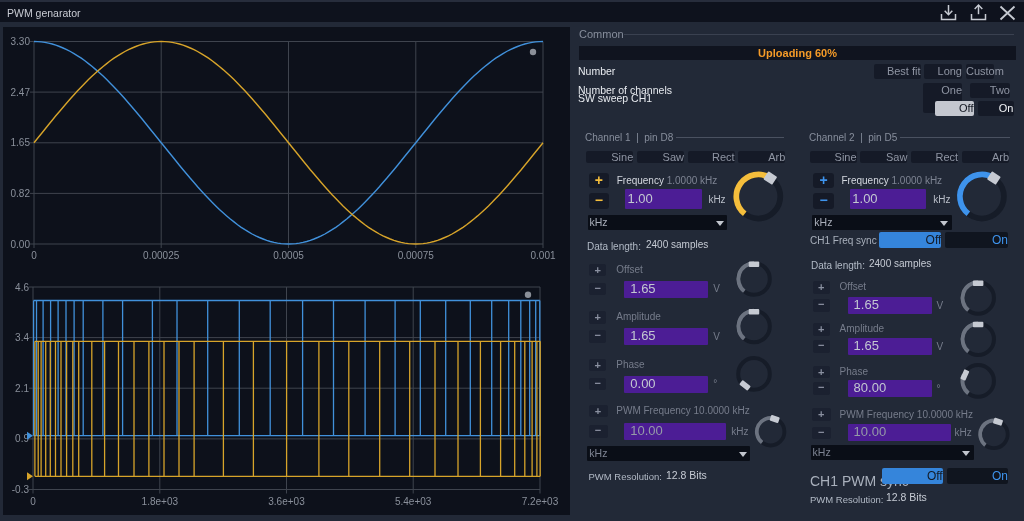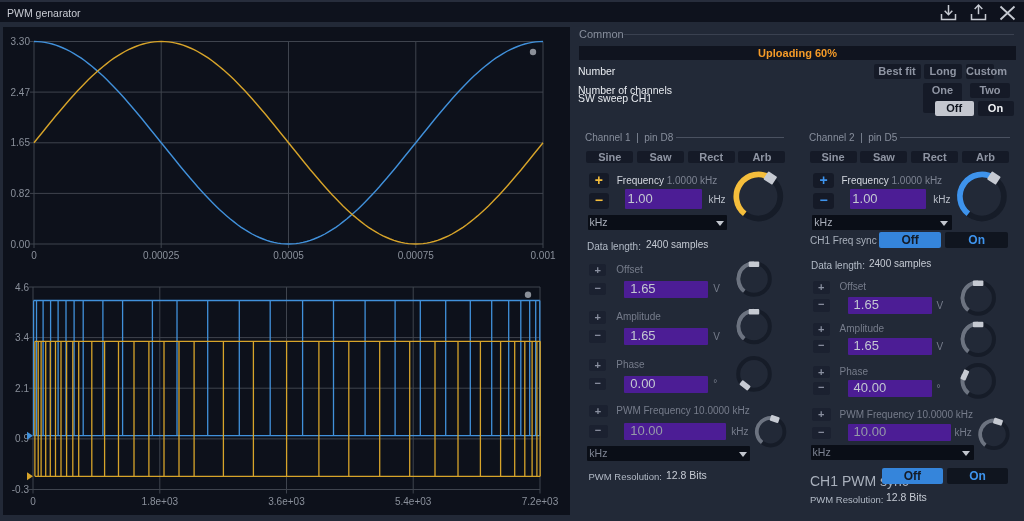--- a/index.html
+++ b/index.html
@@ -1,16 +1,16 @@
 <!DOCTYPE html>
 <html><head><meta charset="utf-8"><style>
 *{margin:0;padding:0;box-sizing:border-box}
 body{width:1024px;height:521px;background:#222937;font-family:"Liberation Sans",sans-serif;position:relative;overflow:hidden}
 .ab{position:absolute}
-.btn{position:absolute;background:#151A27;border-radius:2px;color:#8F95A3;font-weight:bold;font-size:11px;text-align:center}
+.btn{position:absolute;background:#151A27;border-radius:2px;color:#8F95A3;font-weight:normal;font-size:11px;text-align:right}
 .lbl{position:absolute;color:#767C8B;font-size:10px;white-space:nowrap}
 .wlbl{position:absolute;color:#E8EBF0;font-size:10.5px;white-space:nowrap}
 .inp{position:absolute;background:#4c1d95;border-radius:1px;color:#EDEFF3;font-size:15px;padding-left:6px;white-space:nowrap}
 .dd{position:absolute;background:#0A0E17;border-radius:1px;color:#D9DCE2;font-size:10.5px;padding-left:5px}
 .pm{position:absolute;text-align:center;font-weight:bold;border-radius:2px}
 </style></head><body>
 
 <div class="ab" style="left:0;top:0;width:1024px;height:2px;background:#272D3C"></div>
 <div class="ab" style="left:0;top:2px;width:1024px;height:20px;background:#0E121D"></div>
 <div class="ab" style="left:7px;top:7px;font-size:10.5px;color:#C9CCD4">PWM genarator</div>
@@ -219,21 +219,21 @@
 <div class="inp" style="left:847.6px;top:297.0px;width:84px;height:16.8px;line-height:16.8px;font-size:13px;color:#C3C8D1">1.65</div>
 <div class="lbl" style="left:936.6px;top:299.5px">V</div>
 <div class="pm" style="left:812.6px;top:323.2px;width:17px;height:12.6px;background:#1B2130;color:#8A90A0;font-size:11px;line-height:12px">+</div>
 <div class="pm" style="left:812.6px;top:340.0px;width:17px;height:12.6px;background:#1B2130;color:#8A90A0;font-size:11px;line-height:11px">−</div>
 <div class="lbl" style="left:839.6px;top:323.2px">Amplitude</div>
 <div class="inp" style="left:847.6px;top:338.0px;width:84px;height:16.8px;line-height:16.8px;font-size:13px;color:#C3C8D1">1.65</div>
 <div class="lbl" style="left:936.6px;top:340.5px">V</div>
 <div class="pm" style="left:812.6px;top:365.8px;width:17px;height:12.6px;background:#1B2130;color:#8A90A0;font-size:11px;line-height:12px">+</div>
 <div class="pm" style="left:812.6px;top:382.3px;width:17px;height:12.6px;background:#1B2130;color:#8A90A0;font-size:11px;line-height:11px">−</div>
 <div class="lbl" style="left:839.6px;top:365.8px">Phase</div>
-<div class="inp" style="left:847.6px;top:380.3px;width:84px;height:16.8px;line-height:16.8px;font-size:13px;color:#C3C8D1">40.00</div>
+<div class="inp" style="left:847.6px;top:380.3px;width:84px;height:16.8px;line-height:16.8px;font-size:13px;color:#C3C8D1">80.00</div>
 <div class="lbl" style="left:936.6px;top:382.8px">°</div>
 <svg class="ab" style="left:733px;top:258px" width="291" height="142" viewBox="0 0 291 142">
 <circle cx="21.0" cy="20.9" r="15.8" fill="none" stroke="#161C28" stroke-width="4"></circle>
     <path d="M11.30 33.31 A15.8 15.8 0 0 1 21.00 5.15" fill="none" stroke="#6C7380" stroke-width="4"></path>
     <rect x="15.75" y="3.55" width="10.5" height="5.5" rx="1" fill="#C6CAD2" transform="rotate(0 21.00 6.30)"></rect>
 <circle cx="21.0" cy="68.4" r="15.8" fill="none" stroke="#161C28" stroke-width="4"></circle>
     <path d="M11.30 80.81 A15.8 15.8 0 0 1 21.00 52.65" fill="none" stroke="#6C7380" stroke-width="4"></path>
     <rect x="15.75" y="51.05" width="10.5" height="5.5" rx="1" fill="#C6CAD2" transform="rotate(0 21.00 53.80)"></rect>
 <circle cx="21.0" cy="115.9" r="15.8" fill="none" stroke="#161C28" stroke-width="4"></circle>
     <rect x="6.76" y="124.65" width="10.5" height="5.5" rx="1" fill="#C6CAD2" transform="rotate(218 12.01 127.40)"></rect>

